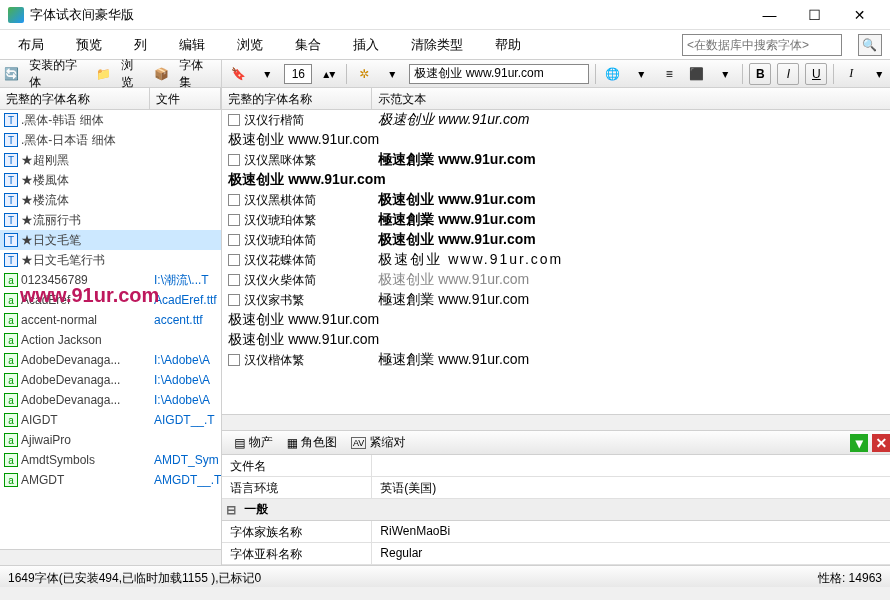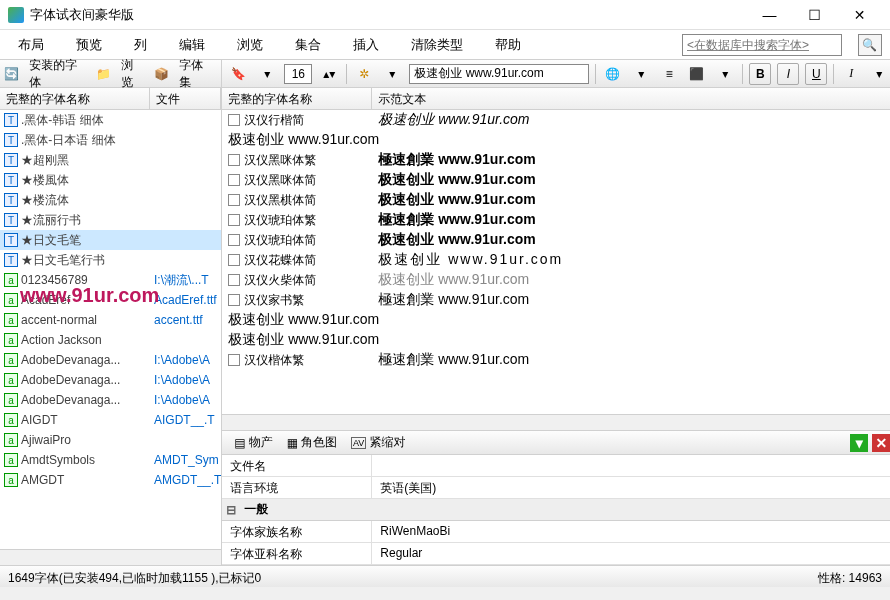--- a/index.html
+++ b/index.html
@@ -4,21 +4,21 @@
 <style>
 * { box-sizing: border-box; margin: 0; padding: 0; font-family: "Microsoft YaHei", sans-serif; }
 body { width: 890px; height: 600px; background: #f0f0f0; font-size: 12px; color: #000; overflow: hidden; position: relative; }
 .titlebar { height: 30px; background: #fff; display: flex; align-items: center; padding: 0 8px; border-bottom: 1px solid #e0e0e0; }
 .titlebar .icon { width: 16px; height: 16px; background: linear-gradient(135deg,#4caf50,#2196f3); margin-right: 6px; border-radius: 2px; }
 .titlebar .title { flex: 1; font-size: 13px; }
 .winbtns { display: flex; }
 .winbtn { width: 45px; height: 28px; display: flex; align-items: center; justify-content: center; font-size: 14px; cursor: pointer; }
 .menubar { height: 30px; background: #fff; display: flex; align-items: center; padding: 0 8px; gap: 12px; border-bottom: 1px solid #d0d0d0; }
 .menuitem { padding: 4px 10px; cursor: pointer; font-size: 13px; }
-.searchbox { margin-left: auto; width: 160px; height: 22px; border: 1px solid #888; padding: 0 4px; font-size: 12px; color: #888; background: #fff; text-decoration: underline; }
+.searchbox { margin-left: auto; width: 160px; height: 22px; border: 1px solid #888; padding: 0 4px; font-size: 12px; color: #888; background: #fff; }
 .searchbtn { width: 24px; height: 22px; border: 1px solid #888; margin-left: 4px; display: flex; align-items: center; justify-content: center; cursor: pointer; background: #f5f5f5; }
 .main { display: flex; height: 505px; }
 .leftpanel { width: 240px; background: #fff; border-right: 1px solid #d0d0d0; display: flex; flex-direction: column; }
 .lefttabs { height: 28px; background: linear-gradient(#fdfdfd,#e8e8e8); border-bottom: 1px solid #d0d0d0; display: flex; align-items: center; padding: 0 4px; gap: 6px; }
 .tabicon { width: 16px; height: 16px; display: inline-flex; align-items: center; justify-content: center; }
 .tablabel { font-size: 12px; cursor: pointer; padding: 2px 4px; }
 .listheader { display: flex; background: linear-gradient(#fdfdfd,#eee); border-bottom: 1px solid #d0d0d0; height: 22px; }
 .listheader div { padding: 3px 6px; border-right: 1px solid #d0d0d0; font-size: 12px; }
 .listbody { flex: 1; overflow-y: auto; overflow-x: hidden; }
 .listrow { display: flex; height: 20px; align-items: center; cursor: pointer; }
@@ -282,24 +282,20 @@
             <div class="fcell2" style="">极速创业 www.91ur.com</div>
           </div>
           <div class="fontrow">
             <div class="fcell1">
               <span class="checkbox"></span>
               <span>汉仪黑咪体繁</span>
             </div>
             <div class="fcell2" style="font-weight:bold">極速創業 www.91ur.com</div>
           </div>
           <div class="fontrow">
-            <div class="fcell1">
-              <span class="checkbox"></span>
-              <span>汉仪黑咪体简</span>
-            </div>
             <div class="fcell2" style="font-weight:bold">极速创业 www.91ur.com</div>
           </div>
           <div class="fontrow">
             <div class="fcell1">
               <span class="checkbox"></span>
               <span>汉仪黑棋体简</span>
             </div>
             <div class="fcell2" style="font-weight:900">极速创业 www.91ur.com</div>
           </div>
           <div class="fontrow">

